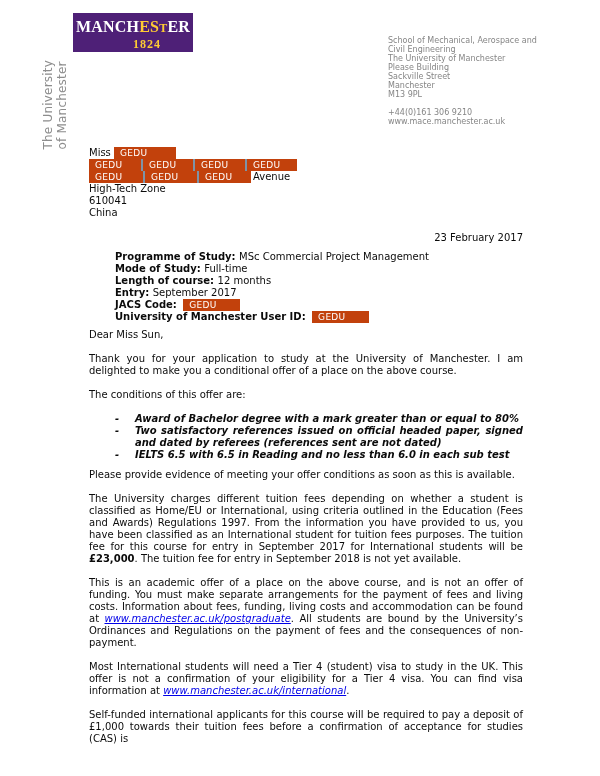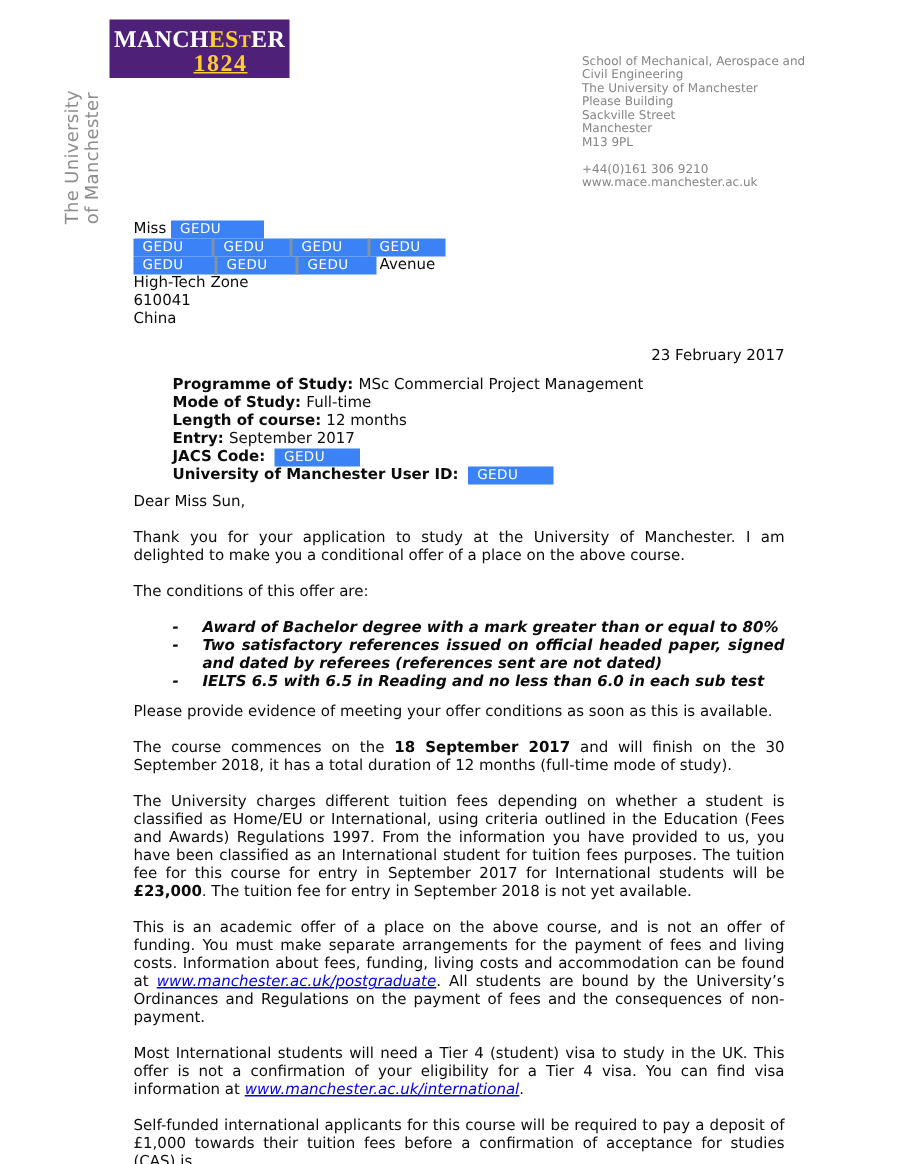--- a/index.html
+++ b/index.html
@@ -27,24 +27,23 @@
     margin-top:4px;
     letter-spacing:0.2px;
     white-space:nowrap;
   }
   .logo-accent { color:#ffcc33; }
   .logo-small { font-size:12px; }
   .logo-year {
     font-family:"Liberation Serif","DejaVu Serif",serif;
     font-weight:bold;
     color:#ffcc33;
-    font-size:16px; line-height:12px;
+    font-size:12px; line-height:12px;
     letter-spacing:1px;
     transform:translateX(14px);
-    text-decoration:underline;
   }
   .vertical-brand {
     position:absolute; left:42px; top:60px;
     writing-mode:vertical-rl;
     transform:rotate(180deg);
     color:#8d8d8d;
     font-size:12px; line-height:13.5px;
     letter-spacing:0.2px;
     white-space:nowrap;
   }
@@ -62,21 +61,21 @@
     width:434px;
     font-size:10px; line-height:12px;
   }
   .letter p { margin:0 0 12px 0; text-align:justify; }
   .b { font-weight:bold; }
 
   
   .rec-line { height:12px; white-space:nowrap; }
   .redact {
     display:inline-flex;
-    background:#3b82f6;
+    background:#c2410c;
     height:12px;
     vertical-align:top;
     color:#ffffff;
     font-size:9px; line-height:12px;
     letter-spacing:0.3px;
   }
   .redact .seg { padding-left:6px; }
   .redact .seg + .seg { border-left:2px solid #7e93a7; }
   .seg-w62 { width:62px; }
   .seg-w52 { width:52px; }
@@ -203,21 +202,20 @@
       <div class="cond-text">Two satisfactory references issued on official headed paper, signed and dated by referees (references sent are not dated)</div>
     </div>
     <div class="cond-row">
       <span class="cond-dash">-</span>
       <div class="cond-text">IELTS 6.5 with 6.5 in Reading and no less than 6.0 in each sub test</div>
     </div>
   </div>
 
   <p>Please provide evidence of meeting your offer conditions as soon as this is available.</p>
 
-  <p><span>The course commences on the </span><span class="b">18 September 2017</span><span> and will finish on the 30 September 2018, it has a total duration of 12 months (full-time mode of study).</span></p>
 
   <p><span>The University charges different tuition fees depending on whether a student is classified as Home/EU or International, using criteria outlined in the Education (Fees and Awards) Regulations 1997. From the information you have provided to us, you have been classified as an International student for tuition fees purposes. The tuition fee for this course for entry in September 2017 for International students will be </span><span class="b">£23,000</span><span>. The tuition fee for entry in September 2018 is not yet available.</span></p>
 
   <p><span>This is an academic offer of a place on the above course, and is not an offer of funding. You must make separate arrangements for the payment of fees and living costs. Information about fees, funding, living costs and accommodation can be found at </span><a class="doc-link" href="#">www.manchester.ac.uk/postgraduate</a><span>. All students are bound by the University’s Ordinances and Regulations on the payment of fees and the consequences of non-payment.</span></p>
 
   <p><span>Most International students will need a Tier 4 (student) visa to study in the UK. This offer is not a confirmation of your eligibility for a Tier 4 visa. You can find visa information at </span><a class="doc-link" href="#">www.manchester.ac.uk/international</a><span>.</span></p>
 
   <p class="last-para">Self-funded international applicants for this course will be required to pay a deposit of £1,000 towards their tuition fees before a confirmation of acceptance for studies (CAS) is</p>
 
 </div>

